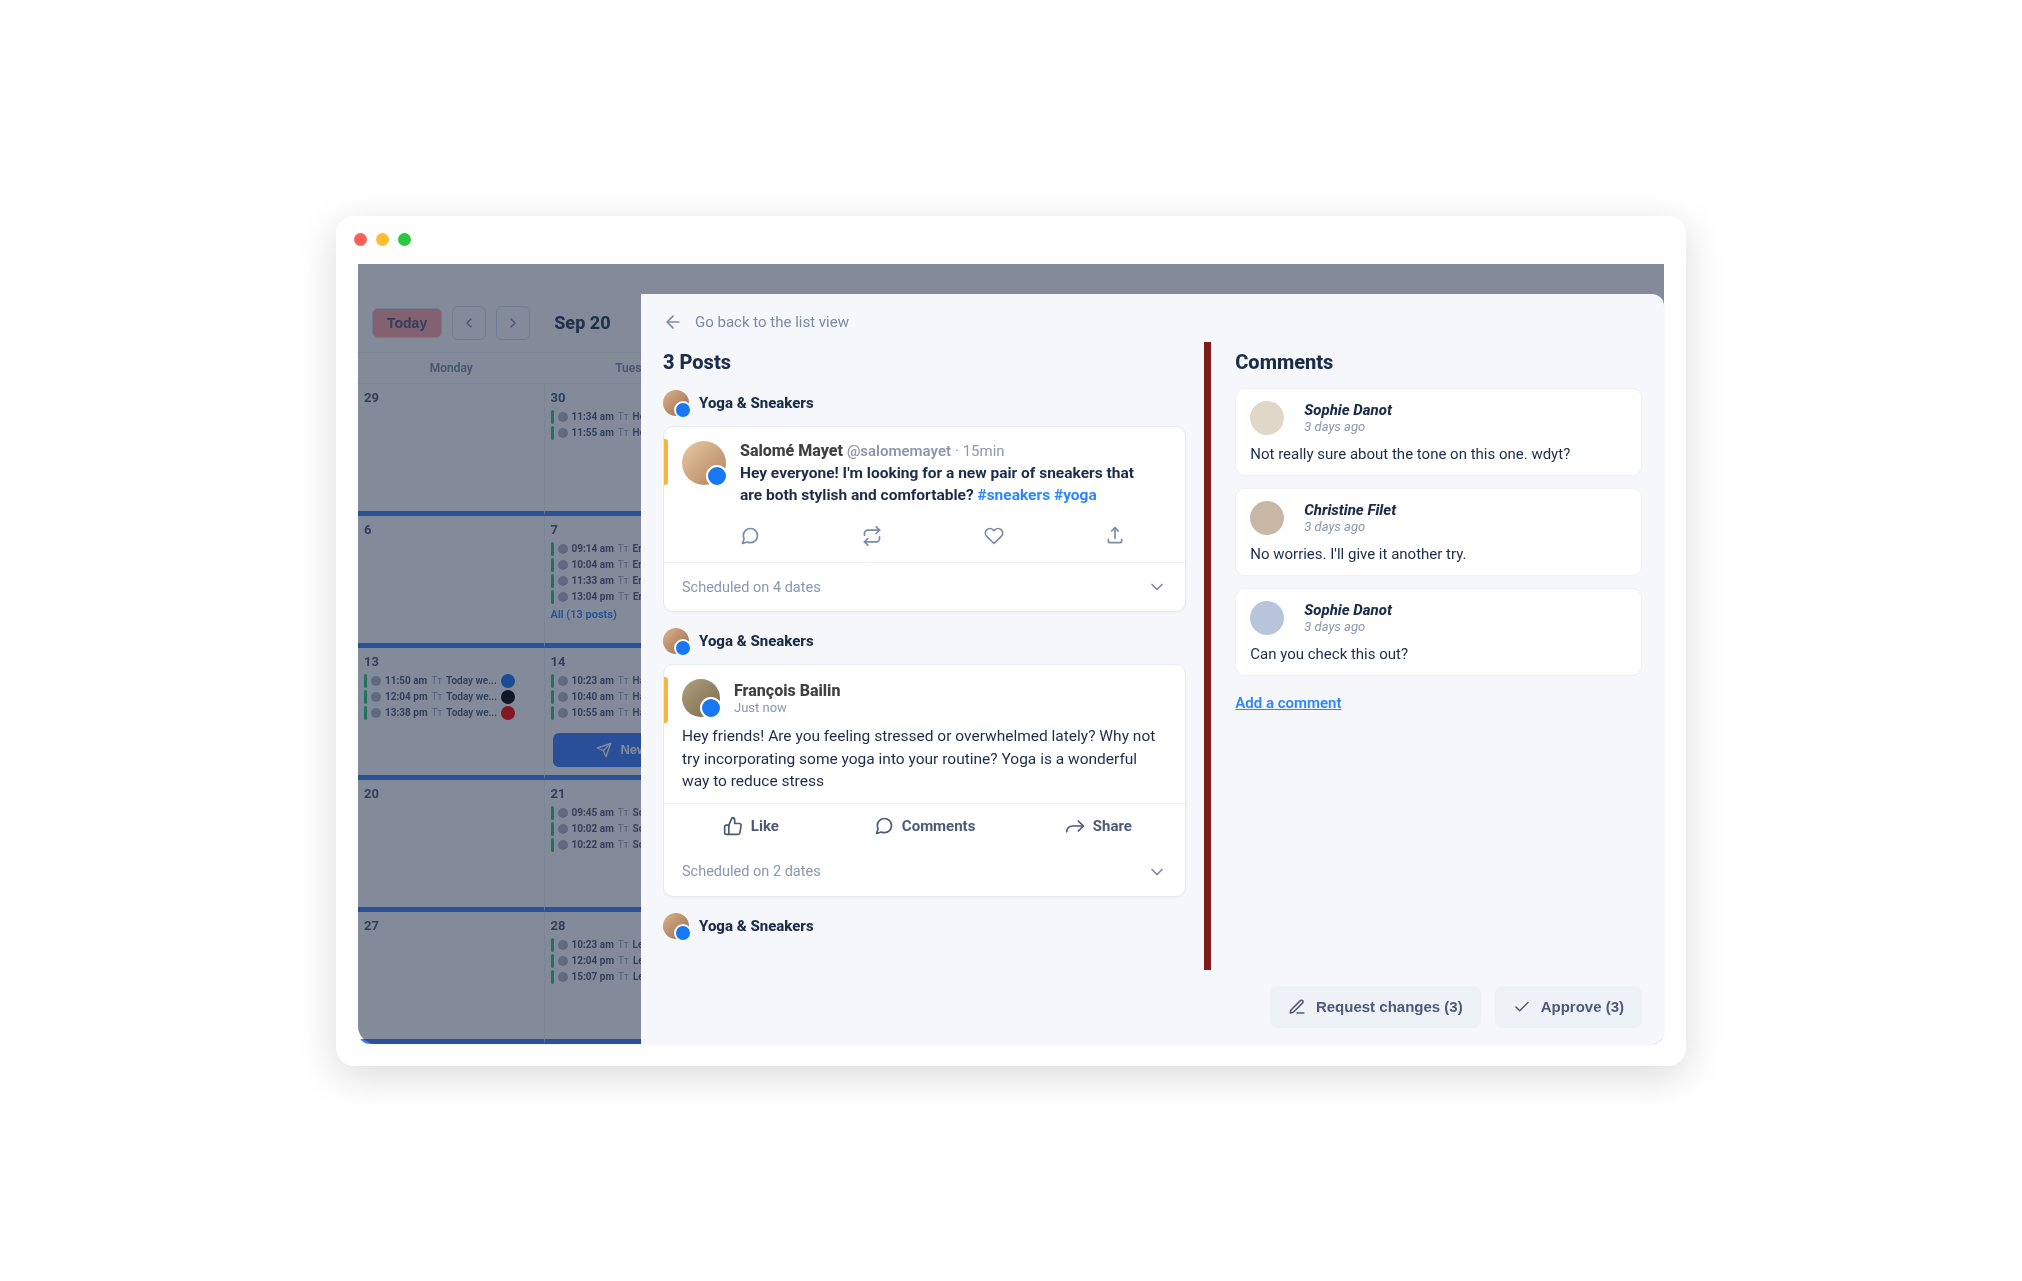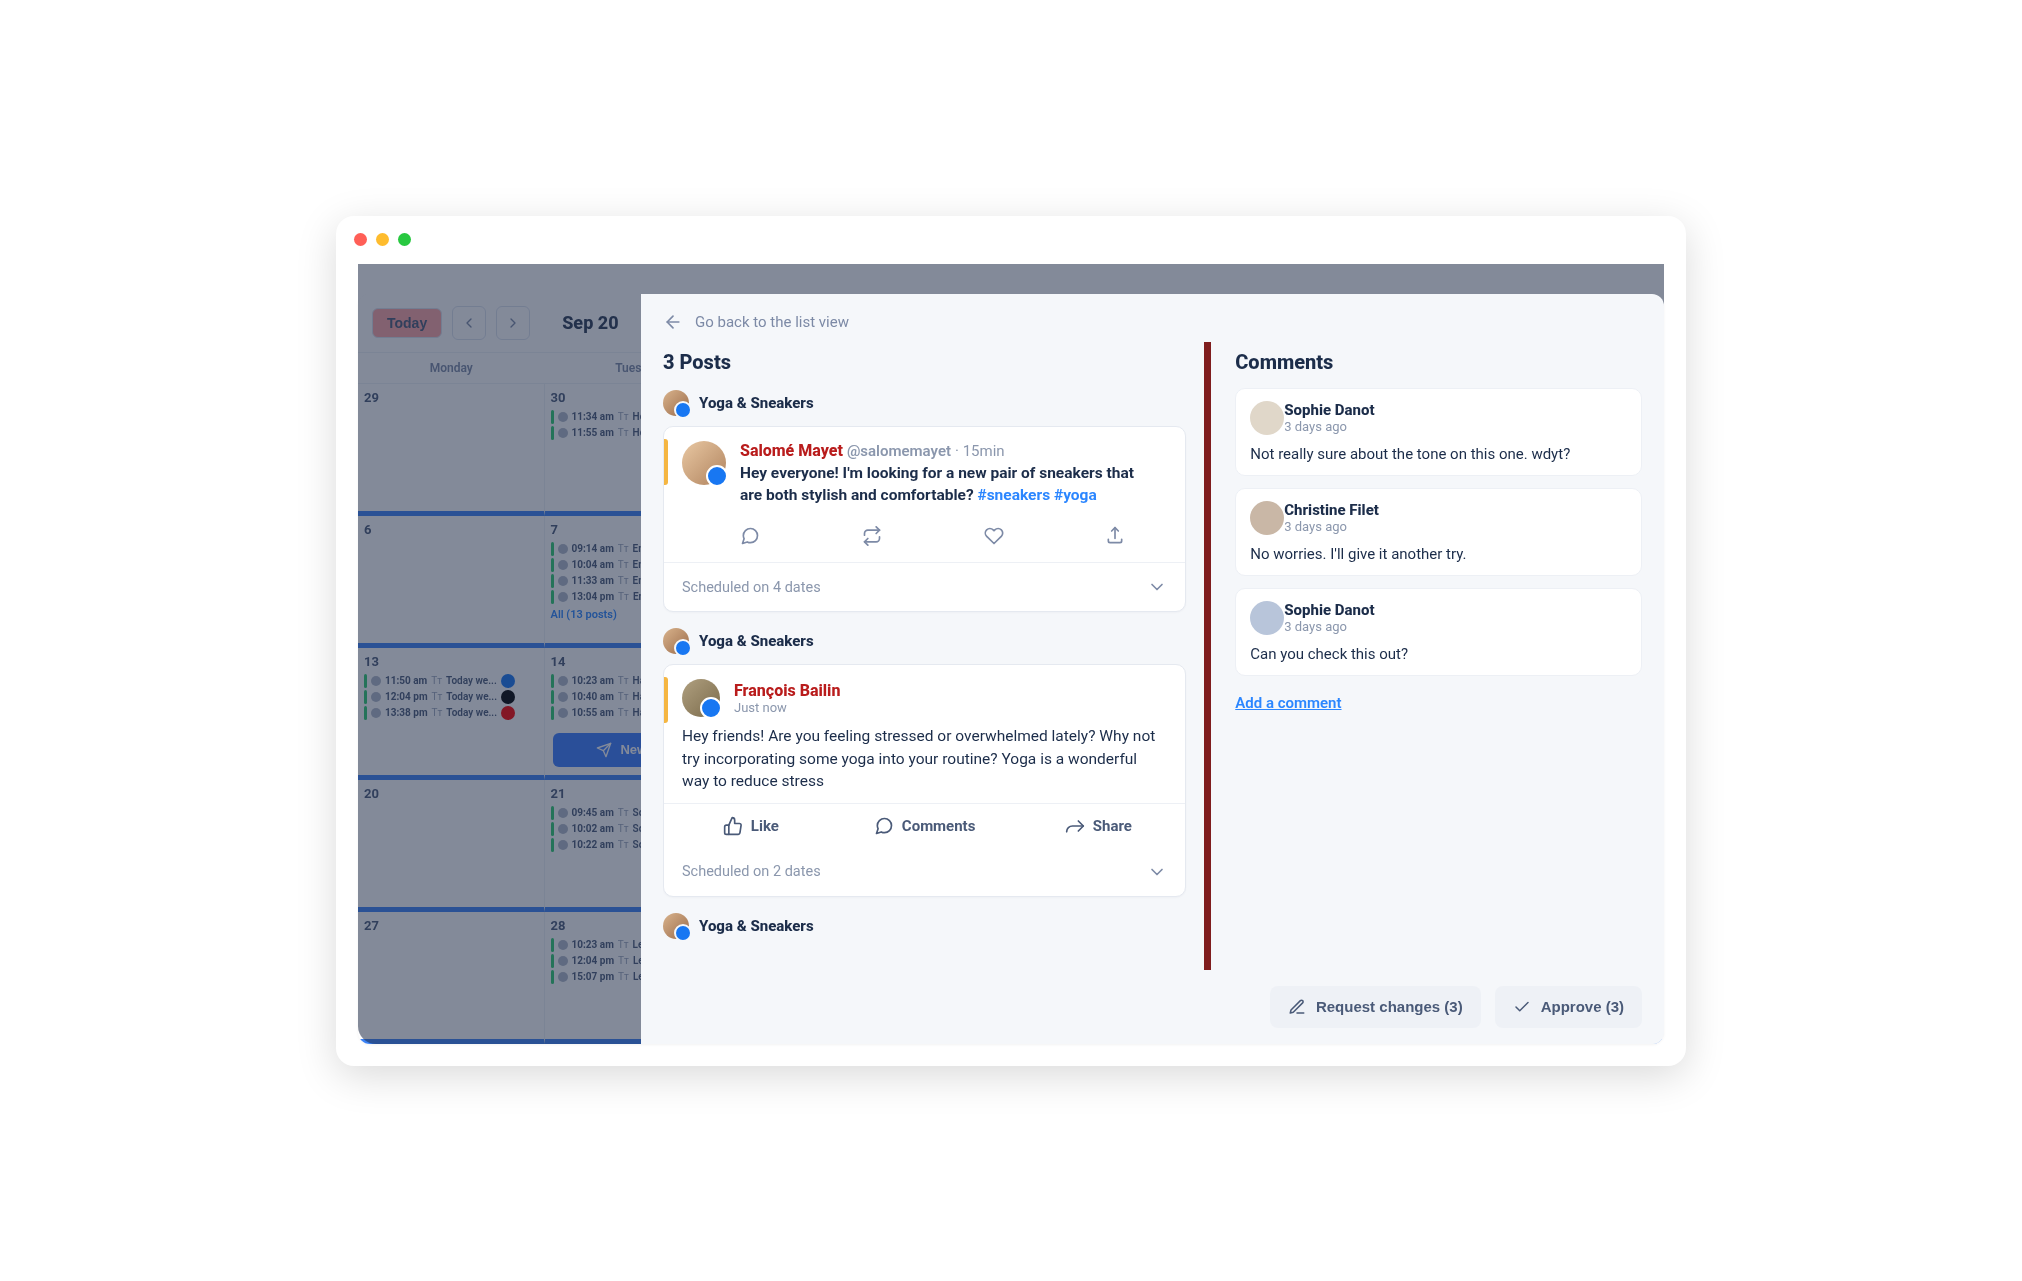--- a/index.html
+++ b/index.html
@@ -85,21 +85,21 @@
     font-size:14px;
   }
   .cal-arrow {
     border:1px solid #dbe2ee;
     background:#fff;
     border-radius:6px;
     width:34px; height:34px;
     display:flex;align-items:center;justify-content:center;
     color:#7d8aa6;
   }
-  .cal-date { font-weight:800; font-size:18px; color:#2b3a55; margin-left:22px; }
+  .cal-date { font-weight:800; font-size:18px; color:#2b3a55; margin-left:14px; }
   .cal-tz { margin-left:auto; font-weight:700; color:#4a5a78; padding:6px 10px; border:1px solid #dbe2ee; border-radius:6px; }
   .cal-grid {
     flex:1;
     display:grid;
     grid-template-columns: repeat(7, 1fr);
     grid-auto-rows: 1fr;
     font-size:12px;
     color:#6c7a96;
   }
   .cal-head {
@@ -226,21 +226,21 @@
     width:44px;height:44px;border-radius:50%;
     background:#c9b7a6; flex:none; position:relative;
     background-size:cover;
   }
   .avatar-lg::after{
     content:"";
     position:absolute; right:-2px; bottom:-2px;
     width:18px;height:18px;border-radius:50%;
     background:#1877f2; border:2px solid #fff;
   }
-  .post-author { color:#b91c1c; font-weight:800; font-size:16px; }
+  .post-author { color:#404040; font-weight:800; font-size:16px; }
   .post-handle { color:#8b97ad; font-weight:600; font-size:15px; }
   .post-time { color:#8b97ad; font-size:15px; }
   .post-text { color:#1c2d4a; font-size:15.5px; line-height:1.45; padding:2px 18px 10px 76px; }
   .post-text .hash { color:#2b86ff; }
   .tw-actions {
     display:flex; justify-content:space-between;
     padding: 4px 60px 12px 76px;
     color:#8b97ad;
   }
   .tw-actions svg { width:20px;height:20px; }
@@ -256,21 +256,21 @@
   .fb-actions .act {
     flex:1; display:flex; align-items:center; justify-content:center; gap:8px;
     padding:12px 0; color:#4a5a78; font-weight:700; font-size:15px;
   }
 
   
   .comment-card {
     background:#fff; border:1px solid #edf0f5; border-radius:10px;
     padding:12px 14px; margin-bottom:12px;
   }
-  .comment-head { display:flex; gap:0; align-items:center; }
+  .comment-head { display:flex; gap:20px; align-items:center;font-style:italic; }
   .avatar-sm { width:34px;height:34px;border-radius:50%; background:#d6d0c4; flex:none; }
   .comment-name { color:#1c2d4a; font-weight:800; font-size:15px; }
   .comment-time { color:#8b97ad; font-size:13px; }
   .comment-text { color:#1c2d4a; font-size:15px; margin-top:10px; }
   .add-comment-link { color:#2b86ff; font-weight:600; font-size:15px; text-decoration:underline; cursor:pointer; margin-top:6px; display:inline-block; }
 
   .panel-footer {
     padding: 16px 22px 16px 22px;
     display:flex; justify-content:flex-end; gap:14px;
     background:#f5f7fa;

